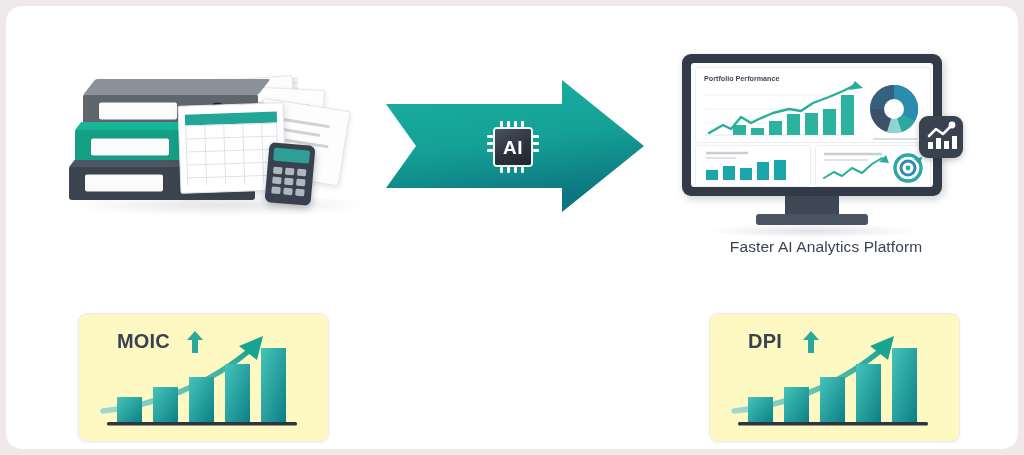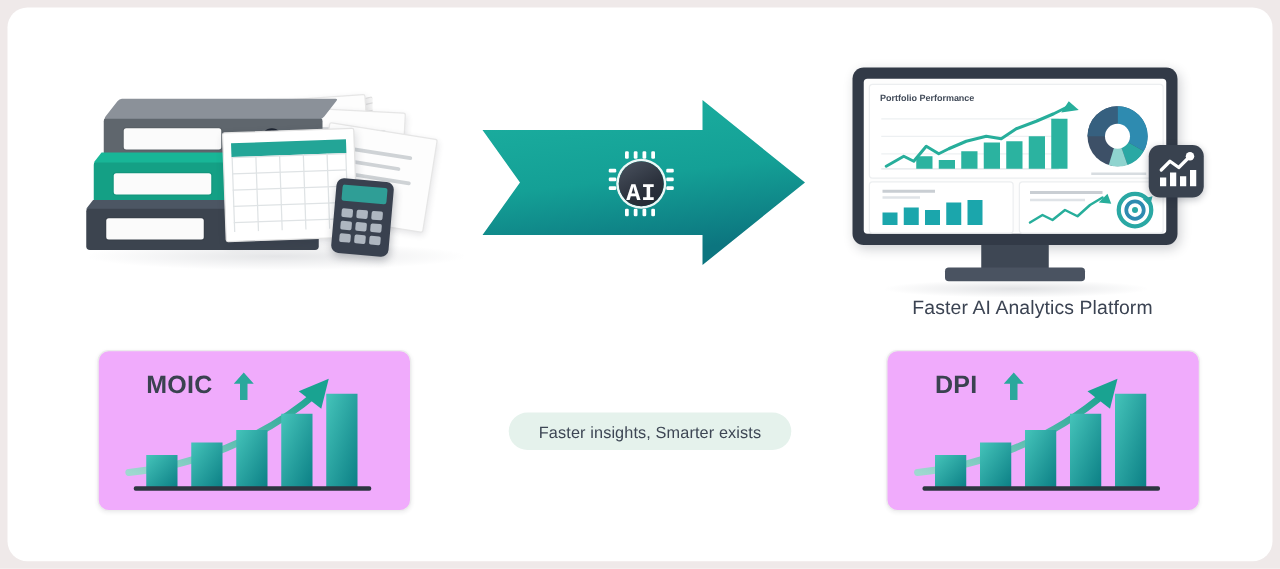--- a/index.html
+++ b/index.html
@@ -86,24 +86,24 @@
   .calc .screen{position:absolute;left:5px;top:5px;right:5px;height:13px;background:#2f9e96;border-radius:2px;}
   .calc .key{position:absolute;width:9px;height:7px;background:#aeb6c0;border-radius:1.5px;}
 
   
   .arrow-wrap{position:absolute;left:374px;top:72px;width:270px;height:136px;}
   .arrow-wrap svg{display:block;}
   .chip{
     position:absolute;left:107px;top:43px;width:52px;height:52px;
   }
   .chip .body{
-    position:absolute;left:8px;top:8px;width:36px;height:36px;border-radius:18px;
+    position:absolute;left:8px;top:8px;width:36px;height:36px;border-radius:2px;
     background:linear-gradient(150deg,#4b5360 0%,#2b313c 60%,#222832 100%);
     box-shadow:0 0 0 2px rgba(255,255,255,.92);
-    display:flex;align-items:flex-end;justify-content:center;font-family:Liberation Mono, monospace;
+    display:flex;align-items:center;justify-content:center;
   }
   .chip .body span{color:#ffffff;font-size:19px;font-weight:bold;letter-spacing:.5px;line-height:1;}
   .chip .pin{position:absolute;background:#ffffff;border-radius:1px;}
 
   
   .monitor{position:absolute;left:676px;top:48px;width:270px;height:175px;}
   .mon-bezel{
     position:absolute;left:0;top:0;width:260px;height:142px;background:#323a47;
     border-radius:9px;box-shadow:2px 3px 9px rgba(30,35,50,.22);
   }
@@ -121,22 +121,22 @@
   .p-title{
     position:absolute;left:8px;top:6px;font-size:7.2px;color:#414a58;font-weight:bold;white-space:nowrap;
   }
   .chart-badge{
     position:absolute;left:237px;top:62px;width:44px;height:42px;background:#39424f;
     border-radius:9px;box-shadow:0 2px 6px rgba(30,35,50,.28);
   }
 
   
   .card{
-    position:absolute;width:249px;height:127px;background:#f0abfc;
-    border:1px solid #ececec;border-radius:9px;box-shadow:0 1px 3px rgba(40,45,60,.07);
+    position:absolute;width:249px;height:127px;background:#fef9c3;
+    border:1px solid #ececec;border-radius:9px;box-shadow:0 1px 3px rgba(40,45,60,.07);margin-top:33px;
   }
   .card-left{left:72px;top:274px;}
   .card-right{left:703px;top:274px;}
   .card .ctitle{
     position:absolute;left:38px;top:16px;font-size:20px;font-weight:bold;color:#3a4250;letter-spacing:.2px;
   }
   .card .uparrow{position:absolute;top:16px;}
   .card svg{position:absolute;left:0;top:0;}
 
   
@@ -389,18 +389,15 @@
         <polygon points="184,22 178,46 160,32" fill="#19a391"></polygon>
         <rect x="38" y="83" width="25" height="26" fill="url(#barg2)"></rect>
         <rect x="74" y="73" width="25" height="36" fill="url(#barg2)"></rect>
         <rect x="110" y="63" width="25" height="46" fill="url(#barg2)"></rect>
         <rect x="146" y="50" width="25" height="59" fill="url(#barg2)"></rect>
         <rect x="182" y="34" width="25" height="75" fill="url(#barg2)"></rect>
         <rect x="28" y="108" width="190" height="3.5" fill="#2d3540" rx="1.5"></rect>
       </svg>
     </div>
 
-    <div class="pill">
-      <span>Faster insights, Smarter exists</span>
-    </div>
 
   </div>
 </div>
 
 </body></html>

